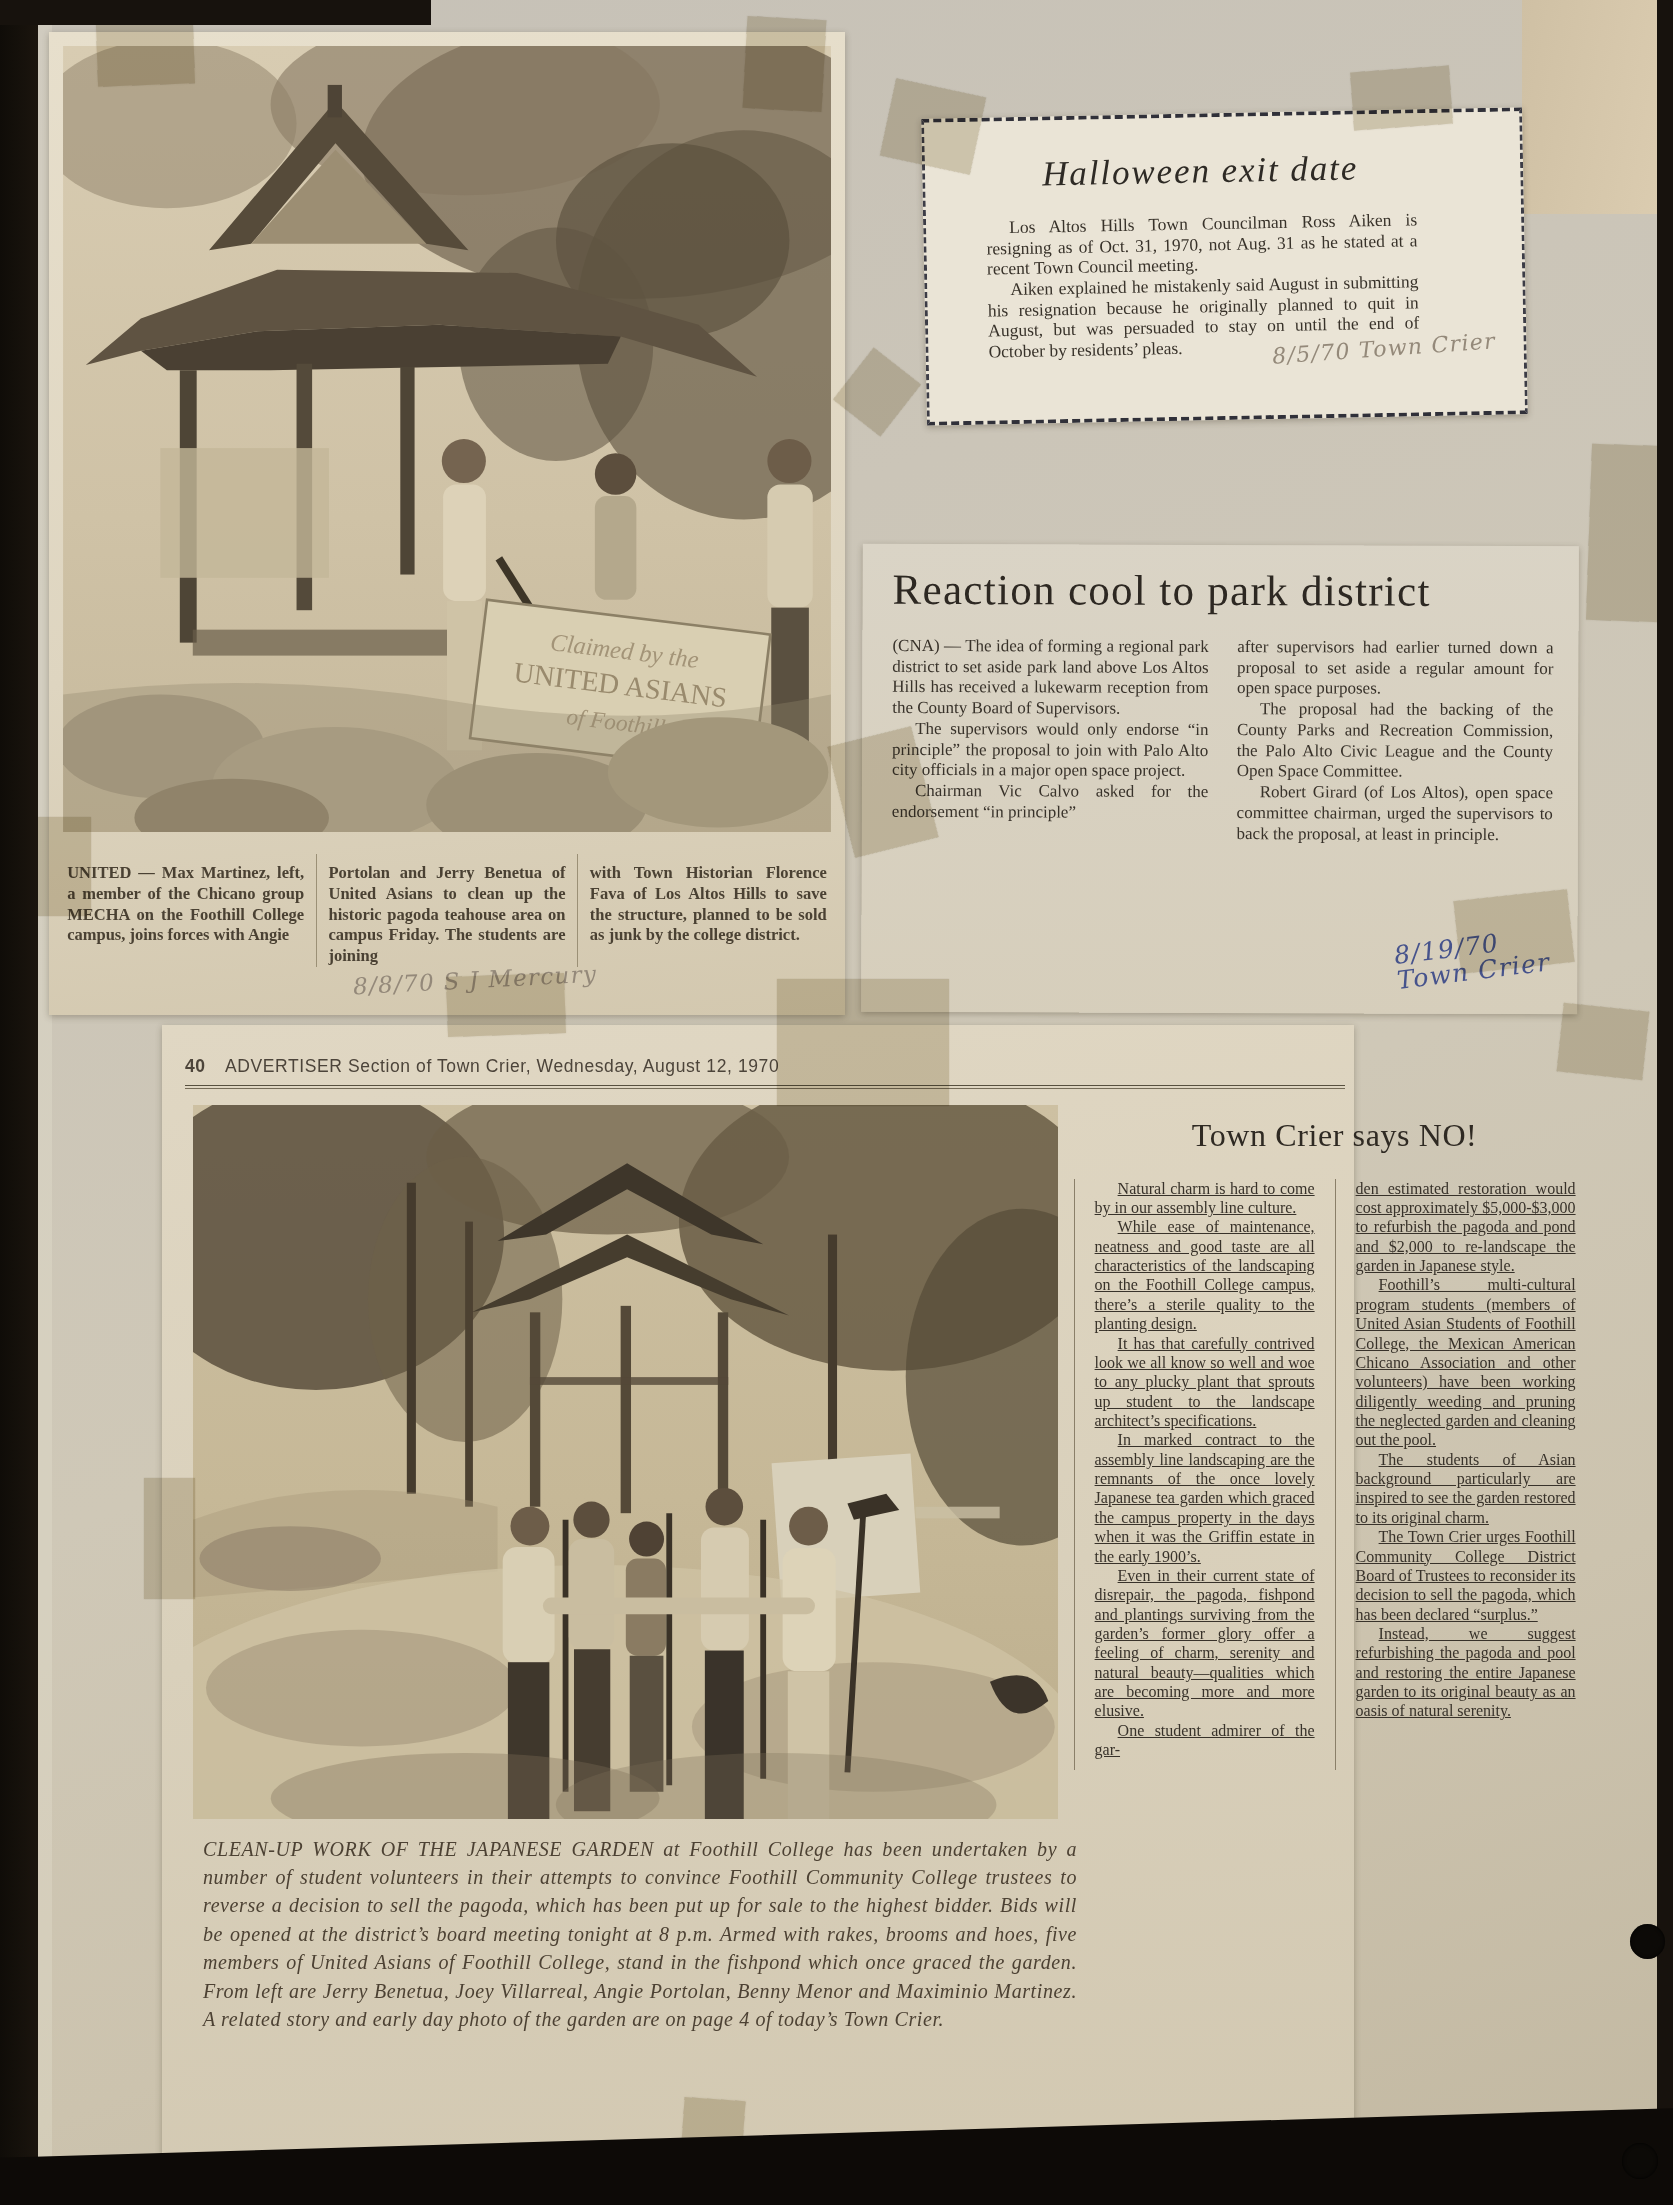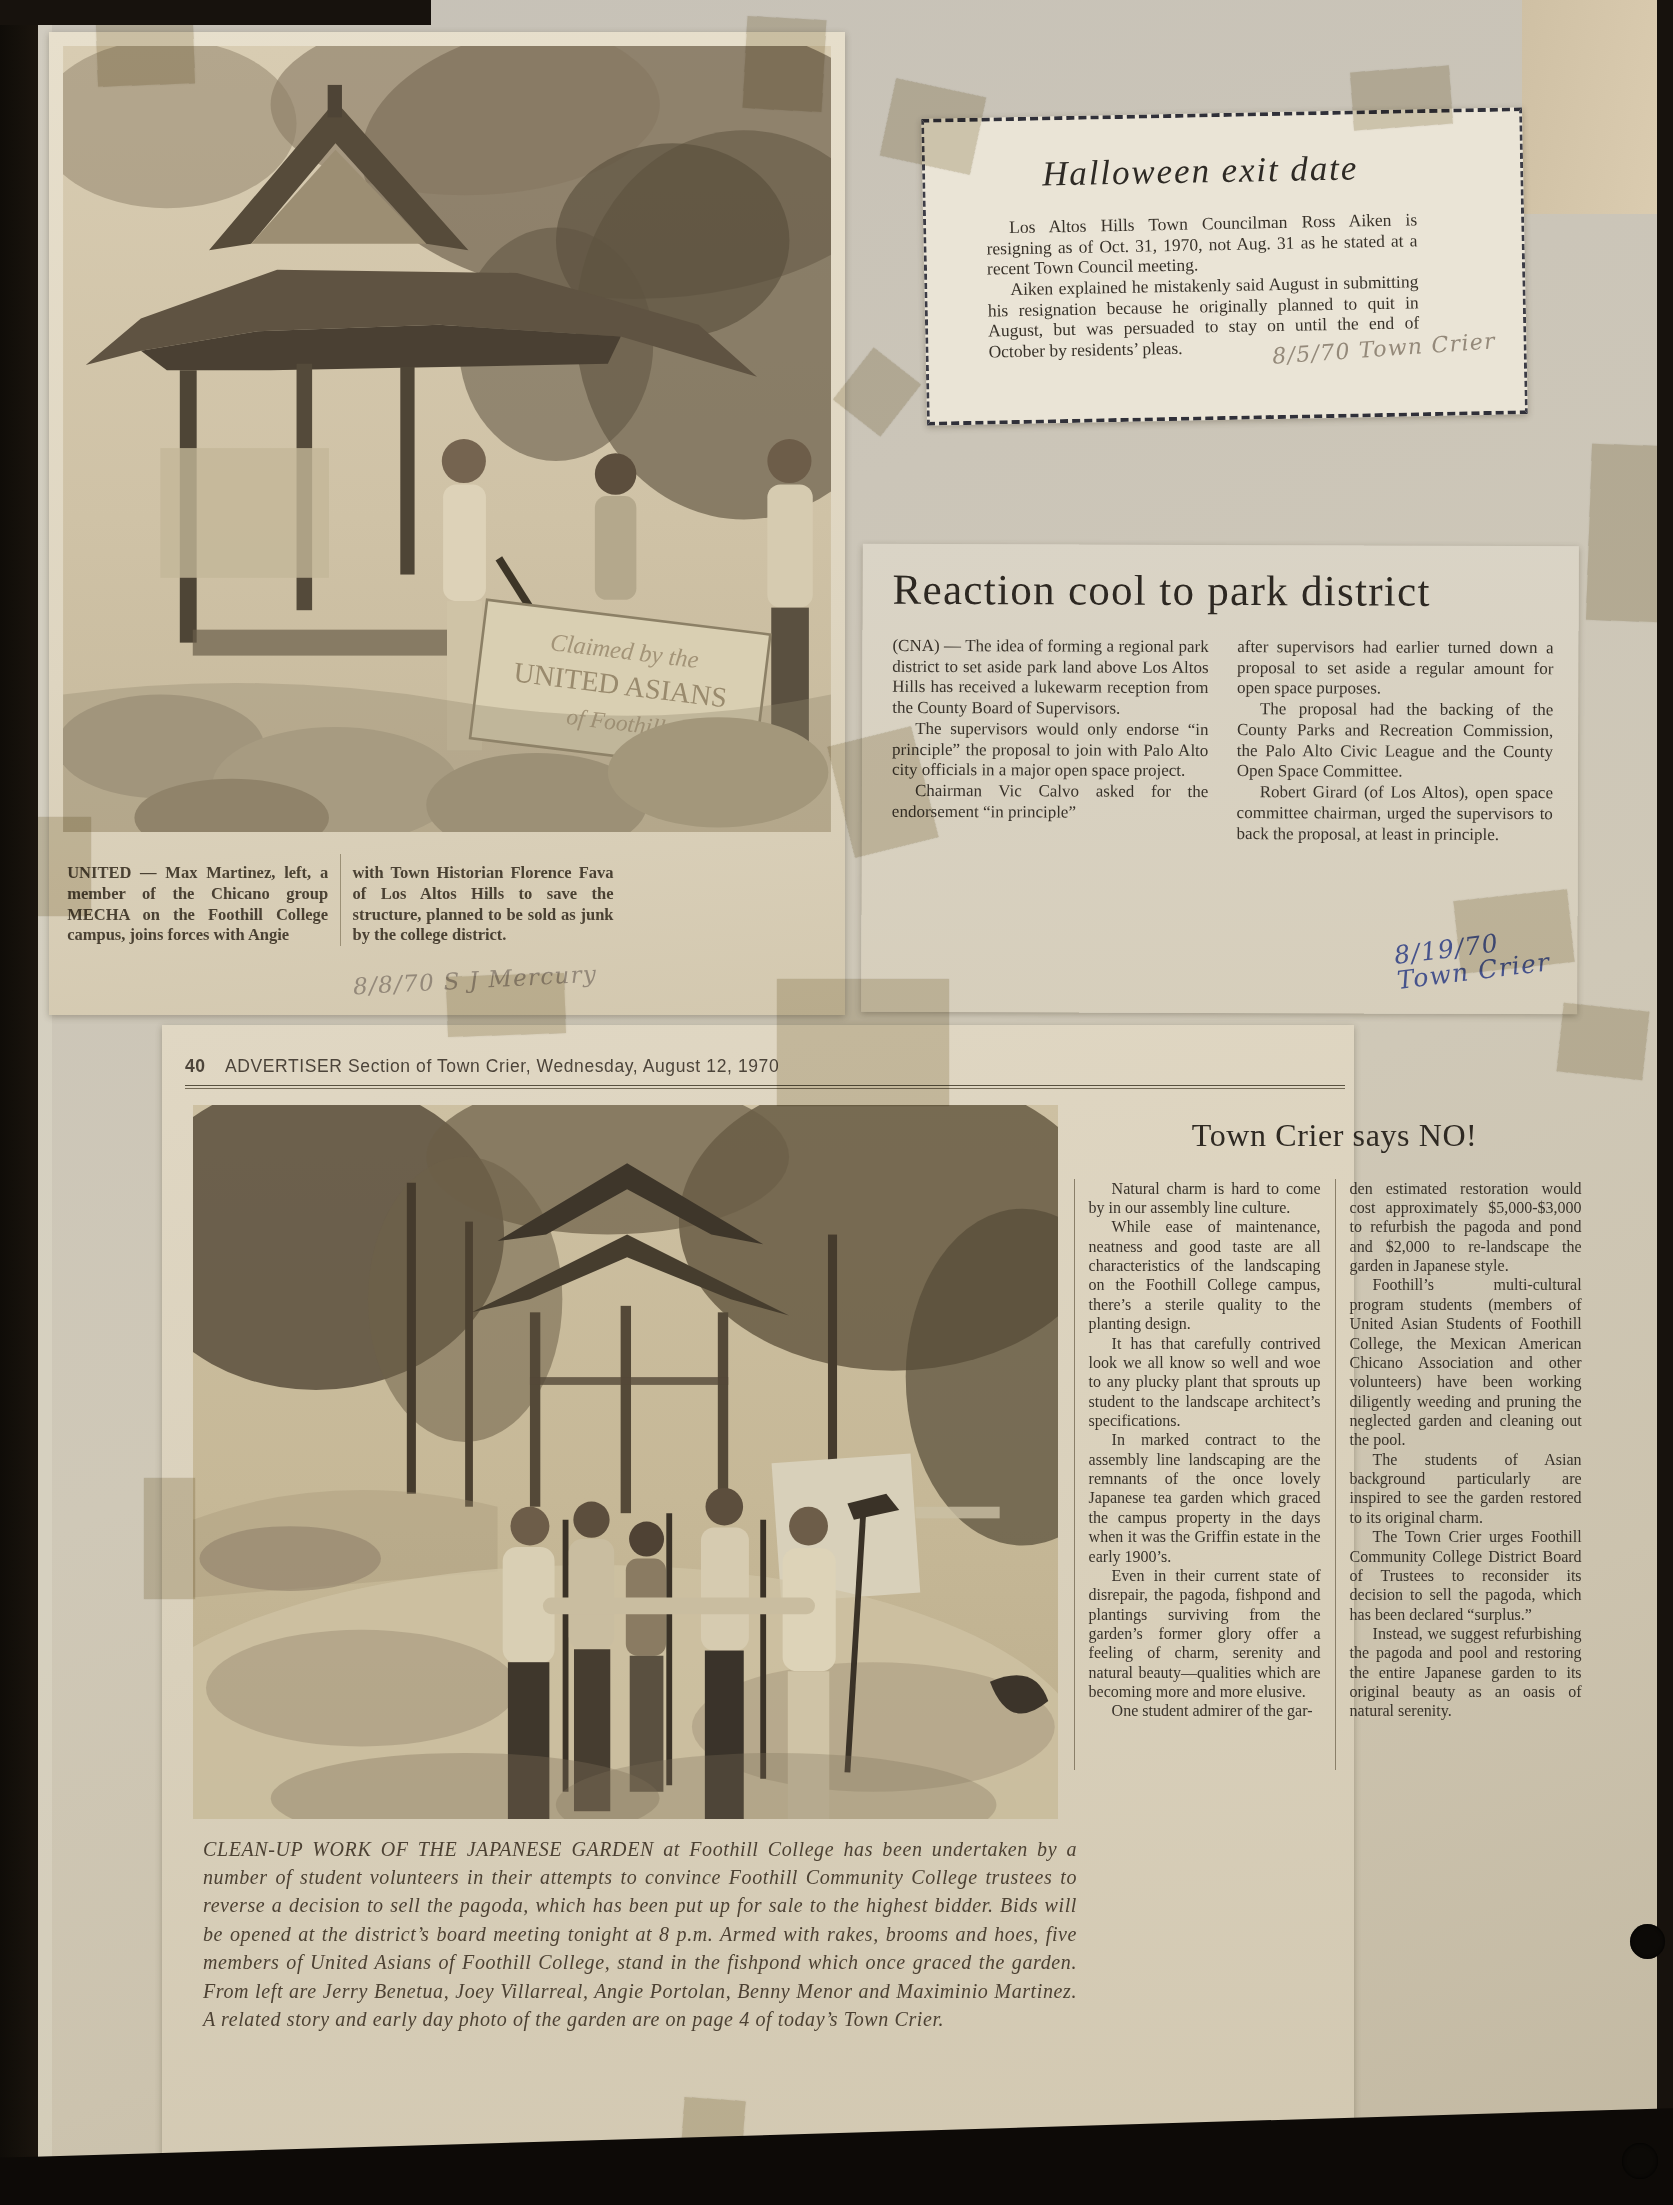--- a/index.html
+++ b/index.html
@@ -82,21 +82,21 @@
   .rule { margin:7.8px 9px 0 23px; border-top:1.9px solid #57503f; border-bottom:0.6px solid #756c58;
     height:2.6px; }
   .big-headline { font-style:italic; font-size:76px; color:#3a322a;
     margin:15.6px 0 0 239px; letter-spacing:3.2px; white-space:nowrap; }
   .big-row { display:flex; margin-top:15.6px; }
   .photo2-wrap { margin-left:31px; width:865px; height:714px; flex:none; }
   .editorial { width:522px; margin-left:15.6px; flex:none; }
   .ed-title { text-align:center; font-size:32px; color:#2f2a23; margin:11.7px 0 25px 0;
     letter-spacing:0.6px; }
   .ed-cols { display:flex; height:591px; overflow:hidden; }
-  .ecol { width:50%; padding:0 14px; font-size:16px; line-height:1.21; }
+  .ecol { width:50%; padding:0 20px; font-size:16px; line-height:1.21;text-decoration:underline; }
   .ecol { border-left:1.3px solid #8a7f69; }
   .caption2 { margin:15.6px 0 0 41px; width:874px; font-style:italic; font-size:20px;
     line-height:1.42; color:#4c4133; text-align:justify; letter-spacing:0.6px; }
 </style>
 </head>
 <body>
 
 <div class="page"></div>
 <div class="page-edge-hl"></div>
 <div class="corner-tr"></div>
@@ -153,20 +153,21 @@
       <ellipse cx="150" cy="1080" rx="160" ry="80" fill="#a99d85"></ellipse>
       <ellipse cx="420" cy="1140" rx="190" ry="90" fill="#b2a68c"></ellipse>
       <ellipse cx="730" cy="1170" rx="170" ry="80" fill="#a1957c"></ellipse>
       <ellipse cx="1010" cy="1120" rx="170" ry="85" fill="#aca083"></ellipse>
       <ellipse cx="260" cy="1190" rx="150" ry="60" fill="#8f8269"></ellipse>
       <path d="M0,1000 Q 300,960 600,1010 T 1184,1000 L1184,1212 L0,1212 Z" fill="#93866c" opacity="0.35"></path>
     </svg>
   </div>
   <div class="caption1">
     <div class="ccol">UNITED — Max Martinez, left, a member of the Chicano group MECHA on the Foothill College campus, joins forces with Angie</div>
+    <div class="ccol">Portolan and Jerry Benetua of United Asians to clean up the historic pagoda teahouse area on campus Friday. The students are joining</div>
     <div class="ccol">with Town Historian Florence Fava of Los Altos Hills to save the structure, planned to be sold as junk by the college district.</div>
   </div>
 </div>
 <div class="handwrite note-pencil note-mercury">8/8/70 S J Mercury</div>
 
 <div class="clipping clip-halloween">
   <div class="h-title">Halloween exit date</div>
   <div class="h-body np-text">
     <p>Los Altos Hills Town Councilman Ross Aiken is resigning as of Oct. 31, 1970, not Aug. 31 as he stated at a recent Town Council meeting.</p>
     <p>Aiken explained he mistakenly said August in submitting his resignation because he originally planned to quit in August, but was persuaded to stay on until the end of October by residents’ pleas.</p>

